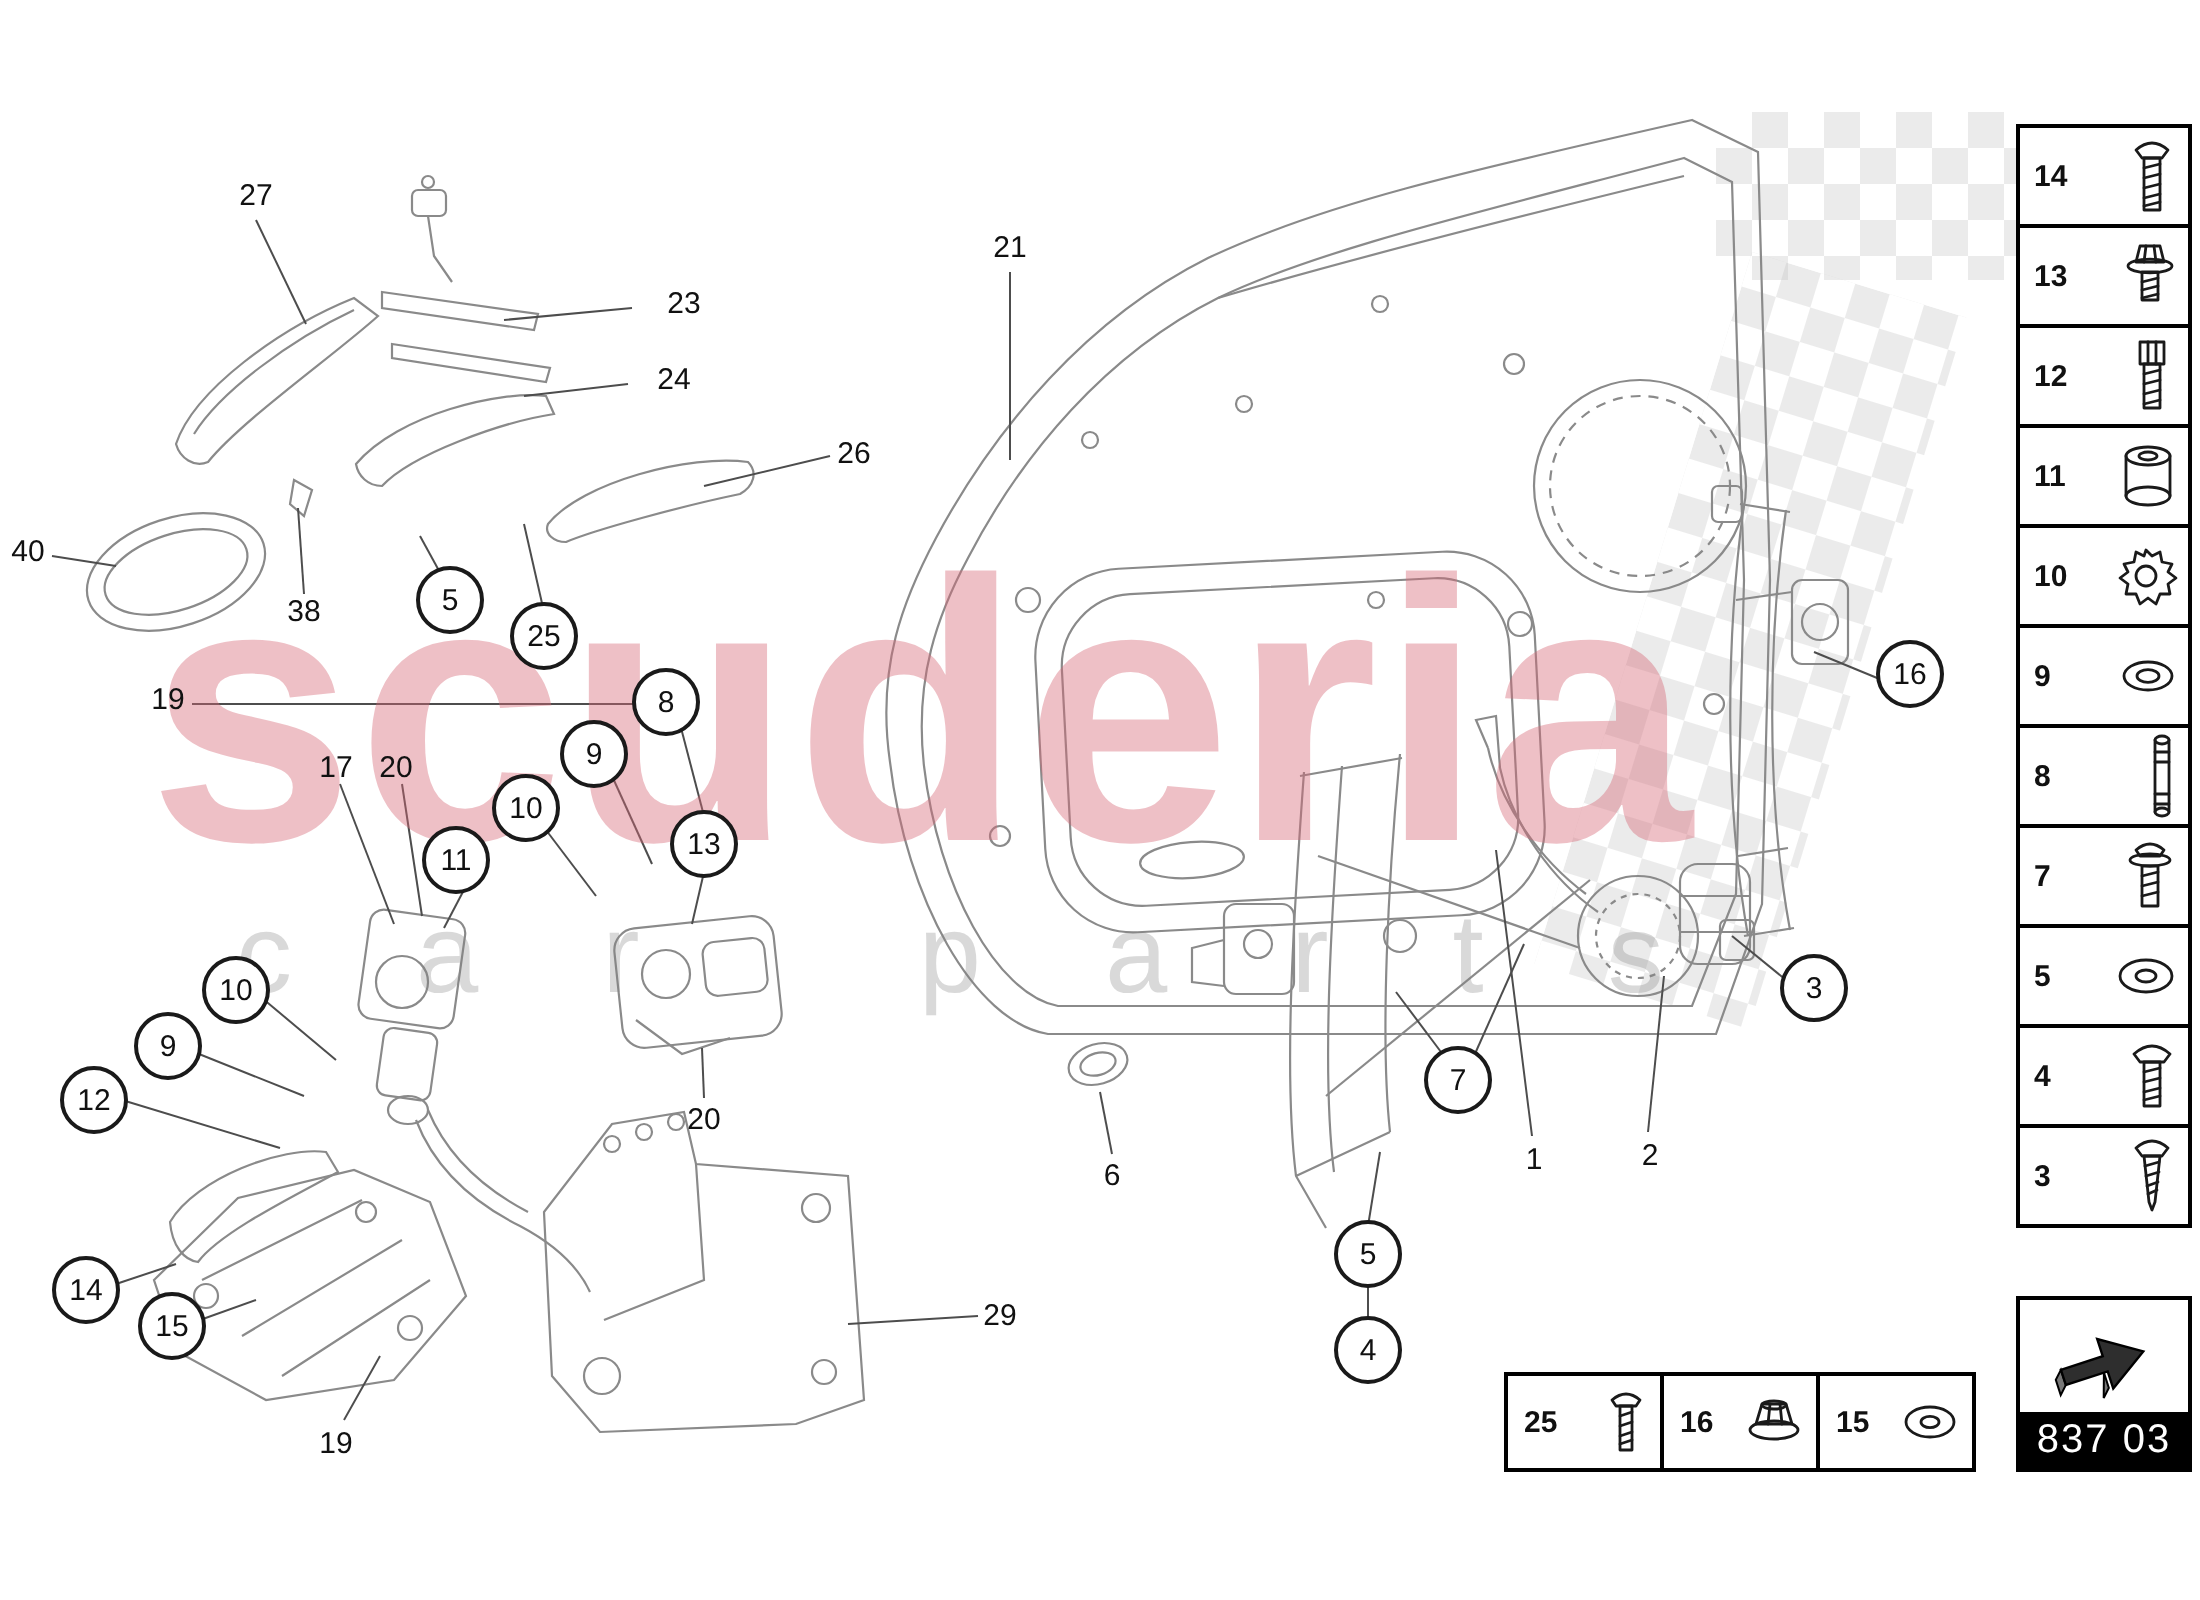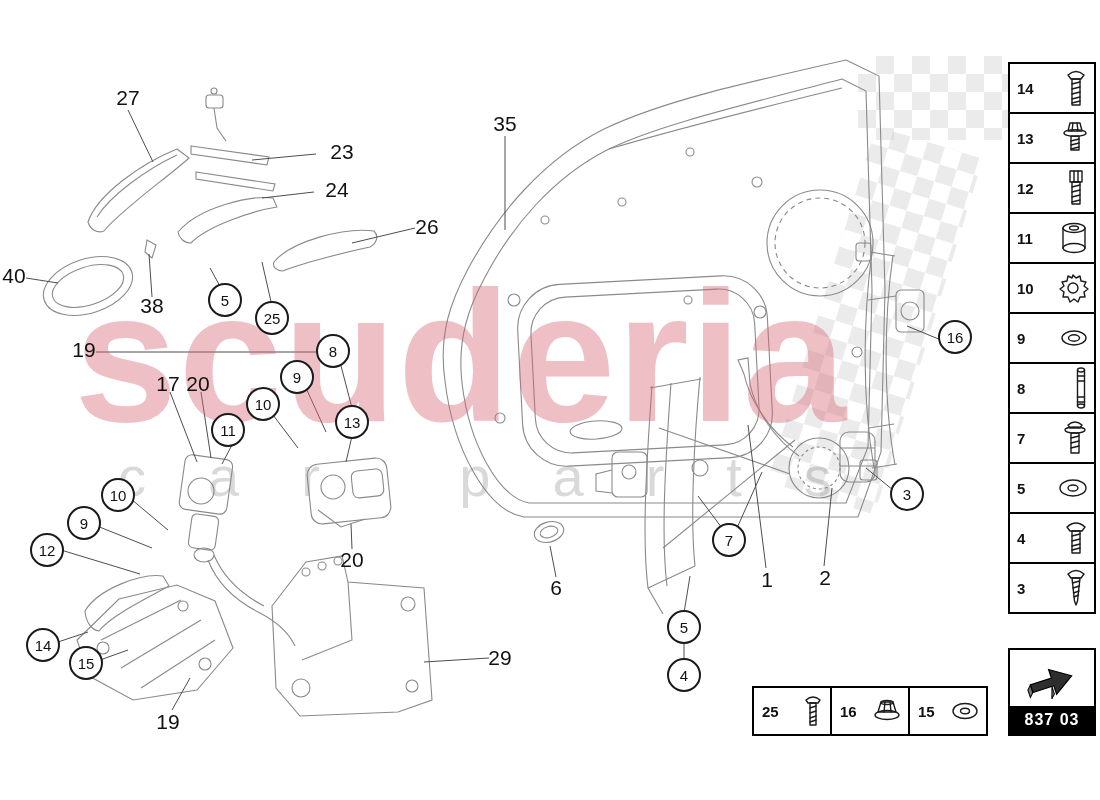--- a/index.html
+++ b/index.html
@@ -15,33 +15,33 @@
   svg.drawing { position:absolute; left:0; top:0; z-index:1; }
 
   .wm-title { position:absolute; left:74px; top:264px; font-size:186px; font-weight:bold; line-height:1;
               letter-spacing:1px; color:rgba(214,104,118,.42); z-index:2; pointer-events:none; white-space:nowrap; }
   .wm-sub   { position:absolute; left:118px; top:444px; font-size:56px; letter-spacing:62px;
               color:rgba(130,130,130,.30); z-index:2; pointer-events:none; white-space:nowrap; }
 
   .co { position:absolute; width:34px; height:34px; border:2px solid #1a1a1a; border-radius:50%;
         background:#fff; display:flex; align-items:center; justify-content:center;
         font-size:15px; color:#111; z-index:5; transform:translate(-50%,-50%); }
-  .pl { position:absolute; font-size:21px; color:#111; z-index:5; transform:translate(-50%,-50%); }
+  .pl { position:absolute; font-size:15px; color:#111; z-index:5; transform:translate(-50%,-50%); }
 
   .parts-col { position:absolute; left:1008px; top:62px; width:88px; z-index:4; }
   .pcell { height:52px; border:2px solid #000; background:#fff; display:flex; align-items:center;
            padding:0 5px 0 7px; margin-top:-2px; }
   .pcell:first-child { margin-top:0; }
   .pnum { font-size:15px; font-weight:bold; color:#111; }
   .pcell svg { margin-left:auto; }
 
   .code-box { position:absolute; left:1008px; top:648px; width:88px; height:88px; border:2px solid #000;
               background:#fff; z-index:4; display:flex; flex-direction:column; }
   .arrow-area { flex:1; display:flex; align-items:center; justify-content:center; }
-  .code-bar { height:28px; background:#000; color:#fff; font-weight:bold; font-size:16px;
+  .code-bar { height:28px; background:#000; color:#fff; font-weight:normal; font-size:20px;
               display:flex; align-items:center; justify-content:center; letter-spacing:1px; }
 
   .legend { position:absolute; left:752px; top:686px; display:flex; z-index:4; }
   .lcell { width:80px; height:50px; border:2px solid #000; background:#fff; display:flex;
            align-items:center; padding:0 6px 0 8px; margin-left:-2px; }
   .lcell:first-child { margin-left:0; }
   .lcell svg { margin-left:auto; }
 
   .ic { stroke:#1a1a1a; fill:none; stroke-width:1.4; stroke-linejoin:round; stroke-linecap:round; }
 </style>
@@ -199,21 +199,21 @@
 
   <div class="pl" style="left:128px;top:98px">27</div>
   <div class="pl" style="left:342px;top:152px">23</div>
   <div class="pl" style="left:337px;top:190px">24</div>
   <div class="pl" style="left:427px;top:227px">26</div>
   <div class="pl" style="left:14px;top:276px">40</div>
   <div class="pl" style="left:152px;top:306px">38</div>
   <div class="pl" style="left:84px;top:350px">19</div>
   <div class="pl" style="left:168px;top:384px">17</div>
   <div class="pl" style="left:198px;top:384px">20</div>
-  <div class="pl" style="left:505px;top:124px">35</div>
+  <div class="pl" style="left:505px;top:124px">21</div>
   <div class="pl" style="left:556px;top:588px">6</div>
   <div class="pl" style="left:767px;top:580px">1</div>
   <div class="pl" style="left:825px;top:578px">2</div>
   <div class="pl" style="left:352px;top:560px">20</div>
   <div class="pl" style="left:500px;top:658px">29</div>
   <div class="pl" style="left:168px;top:722px">19</div>
 
   <div class="co" style="left:225px;top:300px">5</div>
   <div class="co" style="left:272px;top:318px">25</div>
   <div class="co" style="left:333px;top:351px">8</div>

